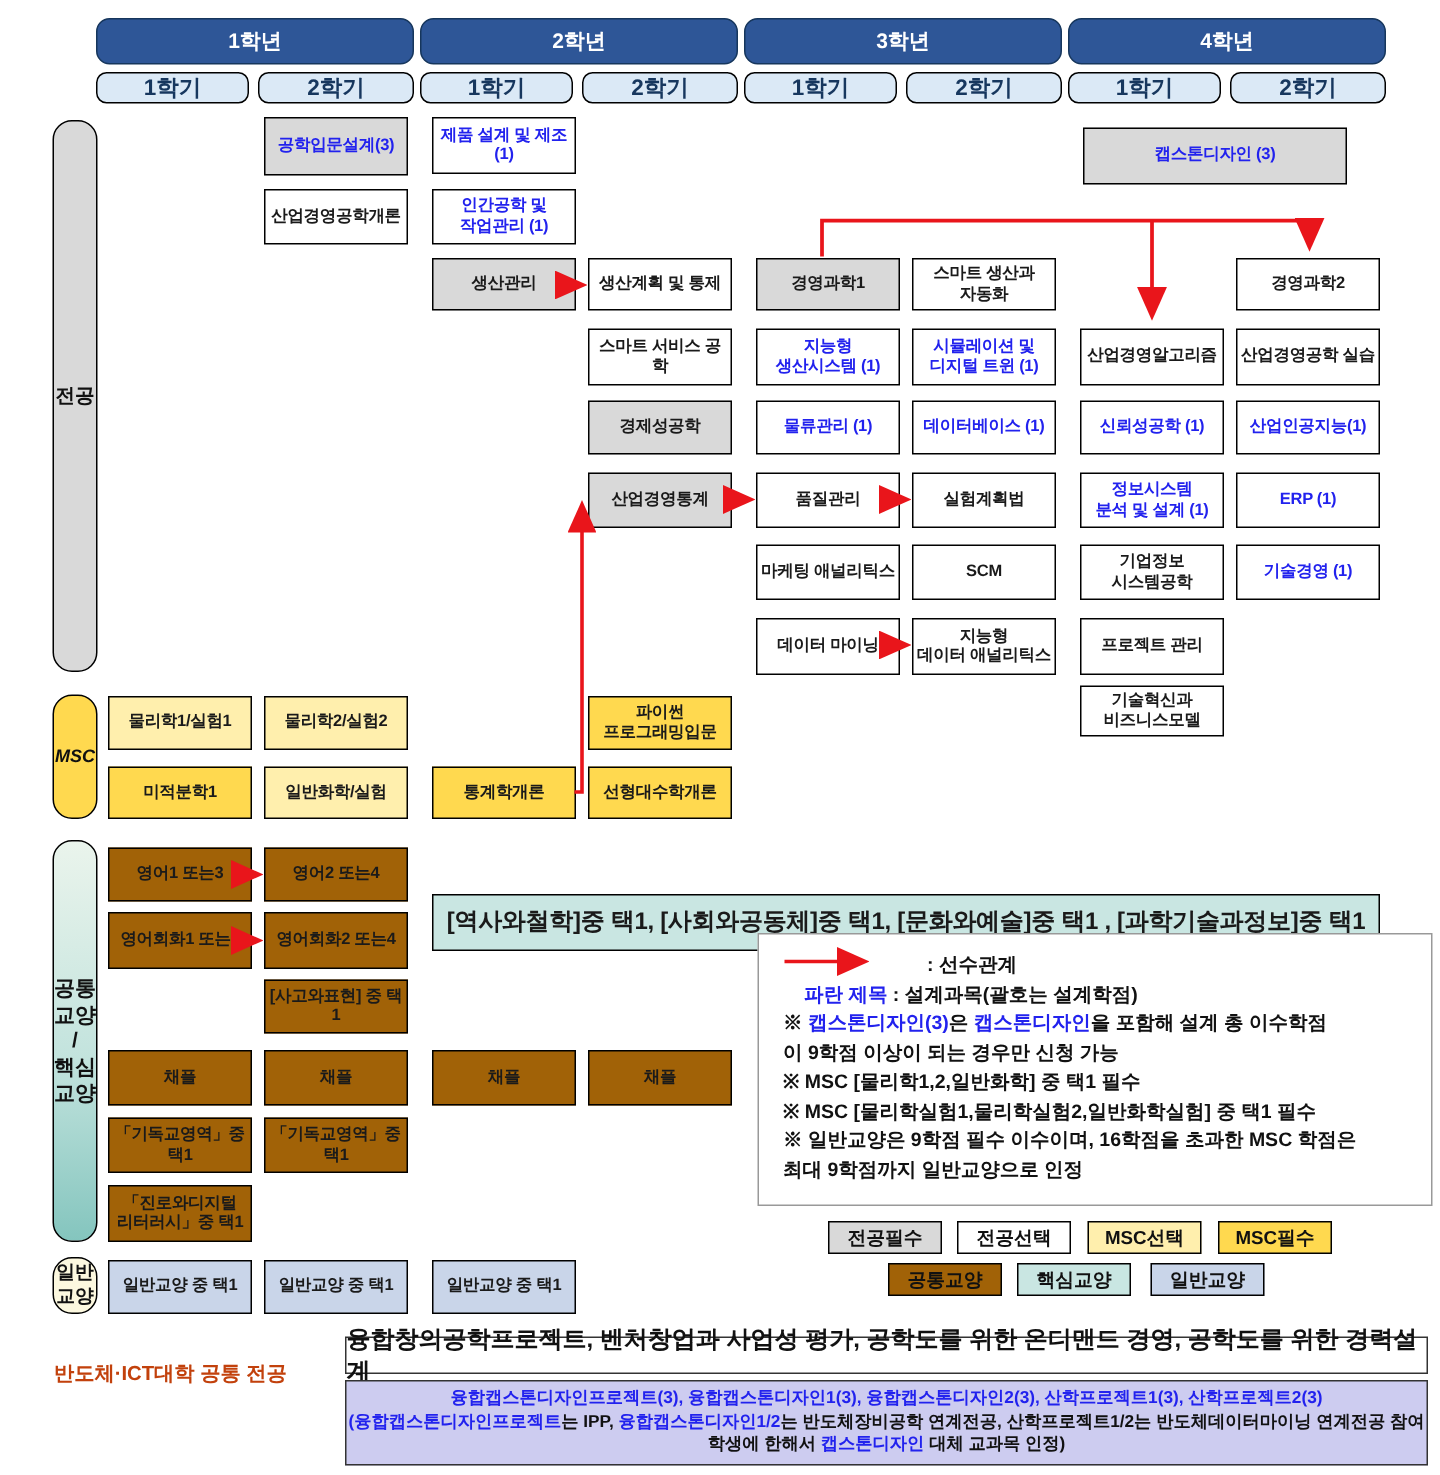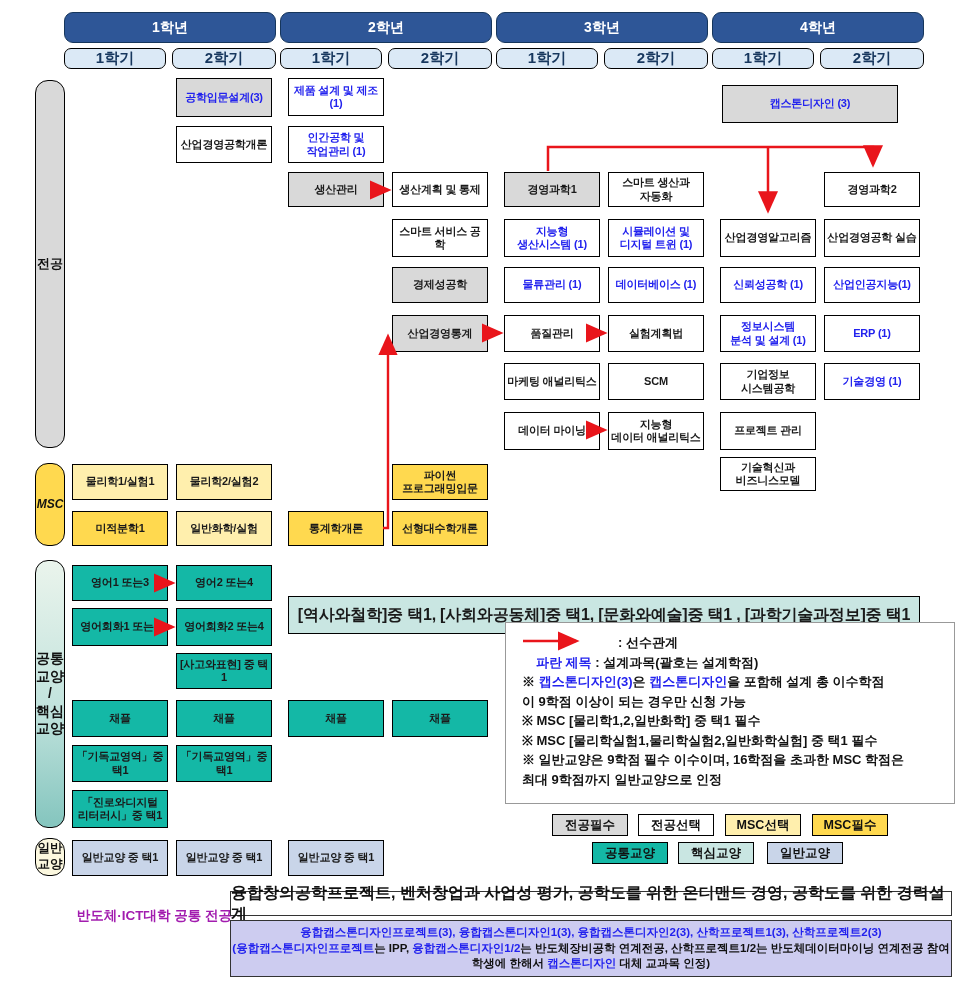--- a/index.html
+++ b/index.html
@@ -25,36 +25,36 @@
   .box{position:absolute;width:96px;border:1px solid #000;background:#fff;
        display:flex;align-items:center;justify-content:center;text-align:center;
        font-weight:bold;font-size:11px;line-height:1.2;letter-spacing:-0.2px;
        white-space:pre-line;color:#1a1a1a;box-sizing:border-box;padding:1px;}
   .c1{left:72px}.c2{left:176px}.c3{left:288px}.c4{left:392px}
   .c5{left:504px}.c6{left:608px}.c7{left:720px}.c8{left:824px}
   .gray{background:#D9D9D9;}
   .bluetxt{color:#2222EE;}
   .msc-req{background:#FFD94F;}
   .msc-sel{background:#FFEFAD;}
-  .green{background:#14b8a6;}
+  .green{background:#a16207;}
   .teal{background:#C9E6E2;}
   .gen{background:#C9D5E9;}
   
   .notebox{position:absolute;left:505px;top:622px;width:450px;height:182px;
            border:1px solid #999;background:#fff;box-sizing:border-box;
            padding:10px 10px 0 16px;font-size:13px;font-weight:bold;color:#111;
            line-height:1.5;}
   .notebox p{margin:0;white-space:pre-line;}
   .notebox .ind{padding-left:96px;}
   
   .chip{position:absolute;height:22px;border:1px solid #000;display:flex;align-items:center;
         justify-content:center;font-weight:bold;font-size:12.5px;box-sizing:border-box;color:#111;}
   
-  .footer-label{position:absolute;left:36px;top:908px;width:196px;text-align:right;
-                font-weight:bold;font-size:13.5px;color:#a21caf;line-height:1.2;}
+  .footer-label{position:absolute;left:36px;top:908px;width:196px;text-align:left;
+                font-weight:bold;font-size:13.5px;color:#c2410c;line-height:1.2;}
   .footer-white{position:absolute;left:230px;top:891px;width:722px;height:25px;
                 border:1px solid #333;background:#fff;display:flex;align-items:center;
                 justify-content:center;font-weight:bold;font-size:16px;box-sizing:border-box;color:#111;}
   .footer-purple{position:absolute;left:230px;top:920px;width:722px;height:57px;
                  border:1px solid #333;background:#CDCCF0;box-sizing:border-box;
                  display:flex;flex-direction:column;align-items:center;justify-content:center;
                  font-weight:bold;font-size:11.5px;text-align:center;line-height:1.35;color:#111;}
   .overlay{position:absolute;left:0;top:0;pointer-events:none;}
 </style>
 </head>

